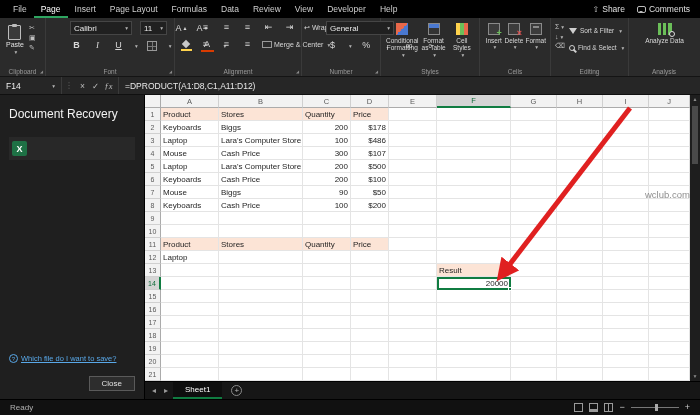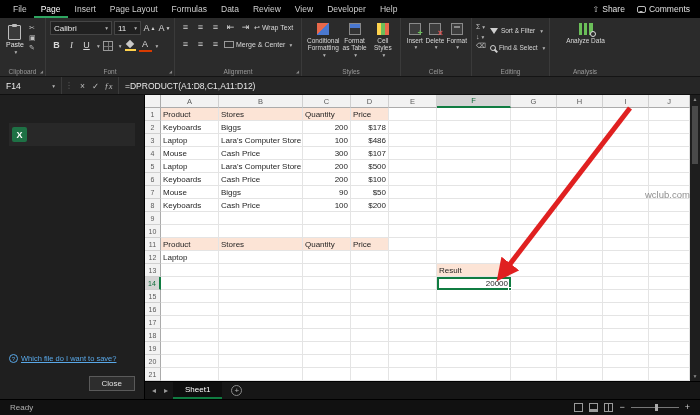--- a/index.html
+++ b/index.html
@@ -16,21 +16,21 @@
   .shicon{font-size:8px;color:#bbb;}
   .ciconb{width:9px;height:7px;border:1px solid #bbb;border-radius:2px;position:relative;display:inline-block;}
   .ciconb::after{content:"";position:absolute;left:1px;bottom:-3px;border:2px solid transparent;border-top-color:#bbb;}
 
   
   .ribbon{position:absolute;top:18px;left:0;right:0;height:59px;background:#2b2b2b;border-bottom:1px solid #141414;display:flex;}
   .group{position:relative;height:100%;border-right:1px solid #3a3a3a;padding:3px 3px 11px 4px;display:flex;}
   .glabel{position:absolute;bottom:1px;left:0;right:0;text-align:center;font-size:6.5px;color:#999;}
   .launcher{position:absolute;bottom:2px;right:2px;font-size:4px;color:#8a8a8a;}
   .gcol{display:flex;flex-direction:column;gap:4px;}
-  .r{display:flex;align-items:center;gap:2px;}
+  .r{display:flex;align-items:center;gap:8px;margin-left:20px;}
   .combo{height:14px;background:#202020;border:1px solid #454545;display:flex;align-items:center;justify-content:space-between;padding:0 3px;font-size:8px;color:#e8e8e8;}
   .dd{font-size:5.5px;color:#b5b5b5;margin-left:2px;}
   .ib{min-width:13px;height:13px;display:inline-flex;align-items:center;justify-content:center;color:#d8d8d8;font-size:9px;line-height:1;}
   .tiny{font-size:5px;margin-left:1px;}
   .bold{font-weight:bold;}
   .ital{font-style:italic;font-family:"Liberation Serif",serif;}
   .und{text-decoration:underline;}
   .fontcolor{border-bottom:2px solid #d83b01;}
   .bordericon{width:10px;height:10px;border:1px solid #999;position:relative;display:inline-block;}
   .bordericon::before{content:"";position:absolute;left:50%;top:0;bottom:0;width:1px;background:#777;}
@@ -224,20 +224,40 @@
           <span class="mrect"></span>
           <span>Merge &amp; Center</span>
           <span class="dd">▾</span>
         </span>
       </div>
     </div>
     <span class="glabel">Alignment</span>
     <span class="launcher">◢</span>
   </div>
 
+  <div class="group" style="width:79px">
+    <div class="gcol">
+      <div class="r">
+        <div class="combo" style="width:68px">
+          <span>General</span>
+            <span class="dd">▾</span>
+        </div>
+      </div>
+      <div class="r">
+        <span class="ib">$</span>
+          <span class="dd">▾</span>
+        <span class="ib">%</span>
+        <span class="ib">,</span>
+        <span class="ib" style="font-size:6px">.00</span>
+        <span class="ib" style="font-size:6px">.0</span>
+      </div>
+    </div>
+    <span class="glabel">Number</span>
+    <span class="launcher">◢</span>
+  </div>
 
   <div class="group" style="width:99px">
     <div class="stackbtn">
       <span class="sicon cficon"></span>
       <span>Conditional Formatting</span>
       <span class="dd">▾</span>
     </div>
     <div class="stackbtn">
       <span class="sicon faticon"></span>
       <span>Format as Table</span>
@@ -309,20 +329,21 @@
     <span class="dd">▾</span>
   </div>
   <span class="fbsep">⋮</span>
   <span class="fbtn">×</span>
   <span class="fbtn">✓</span>
   <span class="fbtn fx">ƒx</span>
   <div class="fcontent">=DPRODUCT(A1:D8,C1,A11:D12)</div>
 </div>
 
 <div class="recovery">
+  <div class="rtitle">Document Recovery</div>
   <div class="rfile">
     <div class="xlicon">X</div>
   </div>
   <div class="rhelp">
     <span class="qicon">?</span>
     <u>Which file do I want to save?</u>
   </div>
   <button class="rclose">Close</button>
 </div>
 

